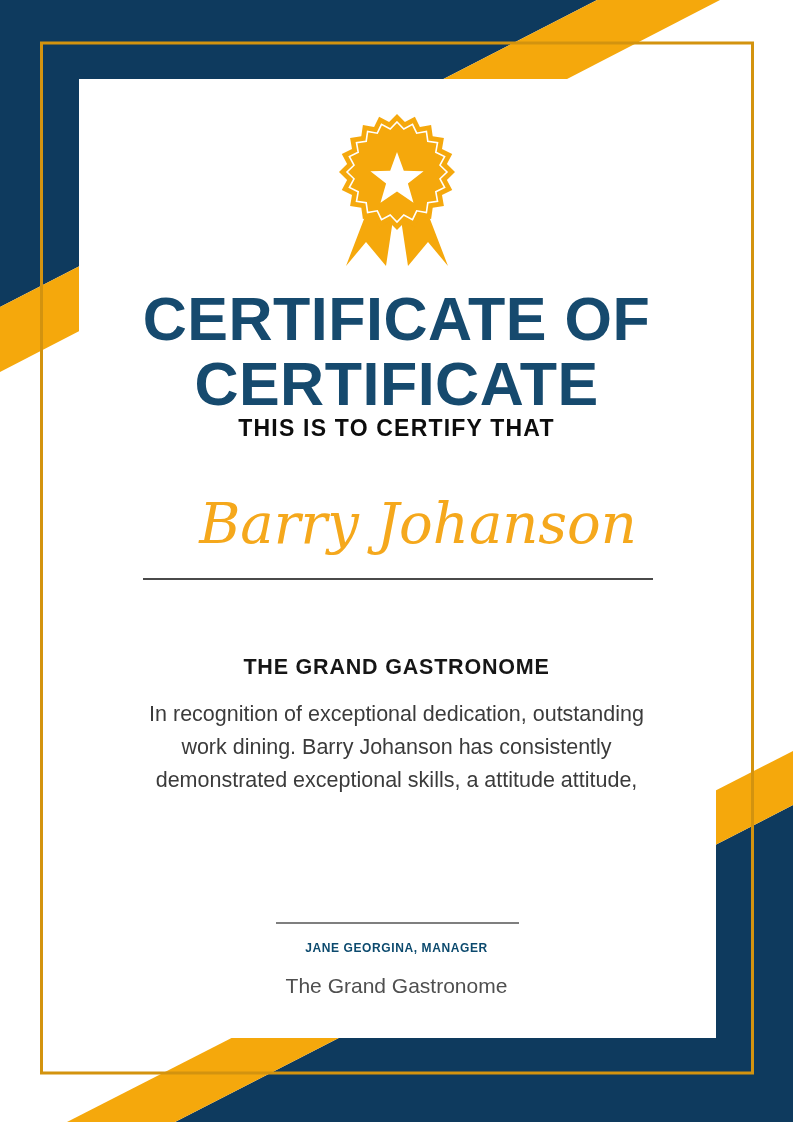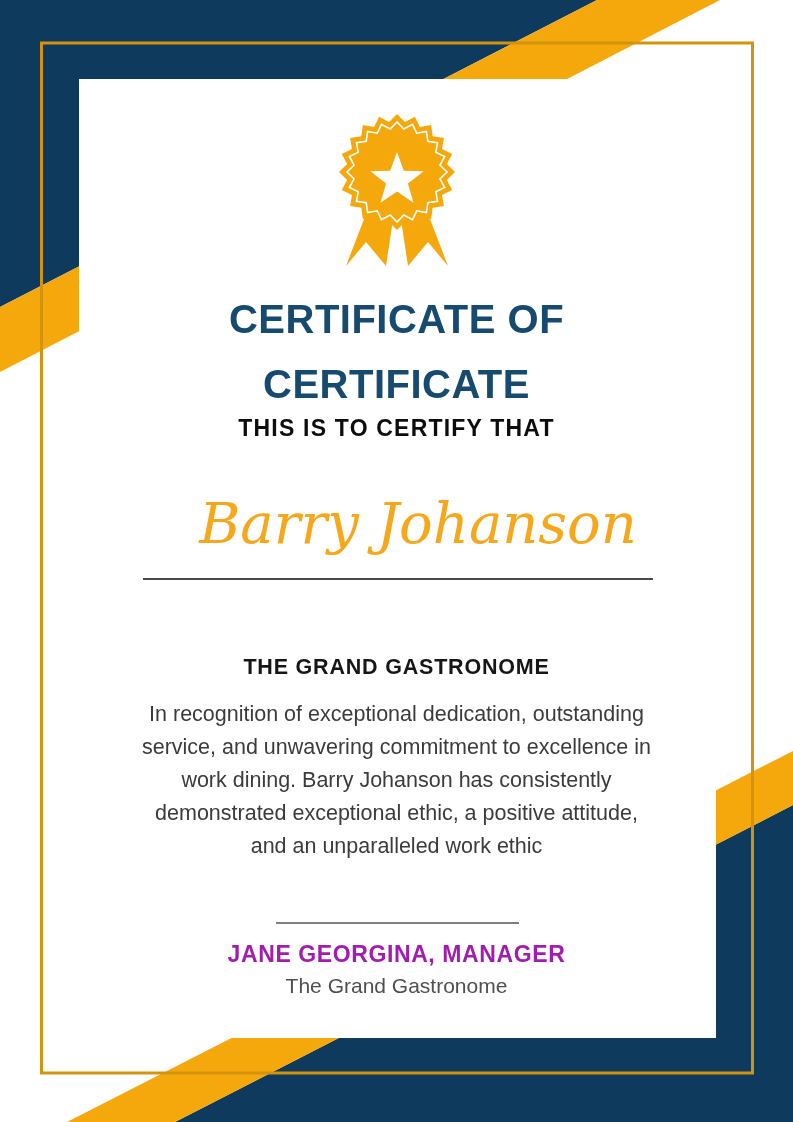--- a/index.html
+++ b/index.html
@@ -21,21 +21,21 @@
   .frame     { fill: none; stroke: var(--frame-gold, #D3930F); stroke-width: 3; }
   .panel-rect{ fill: #ffffff; }
   .seal-fill { fill: var(--gold, #F5A80C); }
   .seal-line { fill: none; stroke: #ffffff; stroke-width: 1.6; }
   .seal-star { fill: #ffffff; }
 
   .abs { position: absolute; left: 0; right: 0; text-align: center; }
 
   .title {
     top: 287px;
-    font-size: 40px;
+    font-size: 61px;
     font-weight: 800;
     letter-spacing: 0.5px;
     line-height: 65px;
     color: var(--title-navy, #164A6E);
   }
   .certify {
     top: 415px;
     font-size: 23px;
     font-weight: 800;
     letter-spacing: 1.2px;
@@ -72,24 +72,24 @@
   }
   .body-text div { white-space: nowrap; }
   .sig-line {
     position: absolute;
     top: 922px; left: 276px;
     width: 243px; height: 2px;
     background: var(--line-gray, #7F7F7F);
   }
   .sig-name {
     top: 941px;
-    font-size: 23px;
+    font-size: 12px;
     font-weight: 800;
     letter-spacing: 0.6px;
-    color: #a21caf;
+    color: #0c4a6e;
   }
   .sig-org {
     top: 974px;
     font-size: 21px;
     color: var(--sig-gray, #4F4F4F);
   }
 </style>
 </head>
 <body>
 
@@ -126,24 +126,22 @@
   <div class="abs certify">THIS IS TO CERTIFY THAT</div>
 
   <div class="abs recipient">Barry Johanson</div>
 
   <div class="name-underline"></div>
 
   <div class="abs org-heading">THE GRAND GASTRONOME</div>
 
   <div class="abs body-text">
     <div>In recognition of exceptional dedication, outstanding</div>
-    <div>service, and unwavering commitment to excellence in</div>
     <div>work dining. Barry Johanson has consistently</div>
-    <div>demonstrated exceptional ethic, a positive attitude,</div>
-    <div>and an unparalleled work ethic</div>
+    <div>demonstrated exceptional skills, a attitude attitude,</div>
   </div>
 
   <div class="sig-line"></div>
 
   <div class="abs sig-name">JANE GEORGINA, MANAGER</div>
 
   <div class="abs sig-org">The Grand Gastronome</div>
 
 </div>
 

